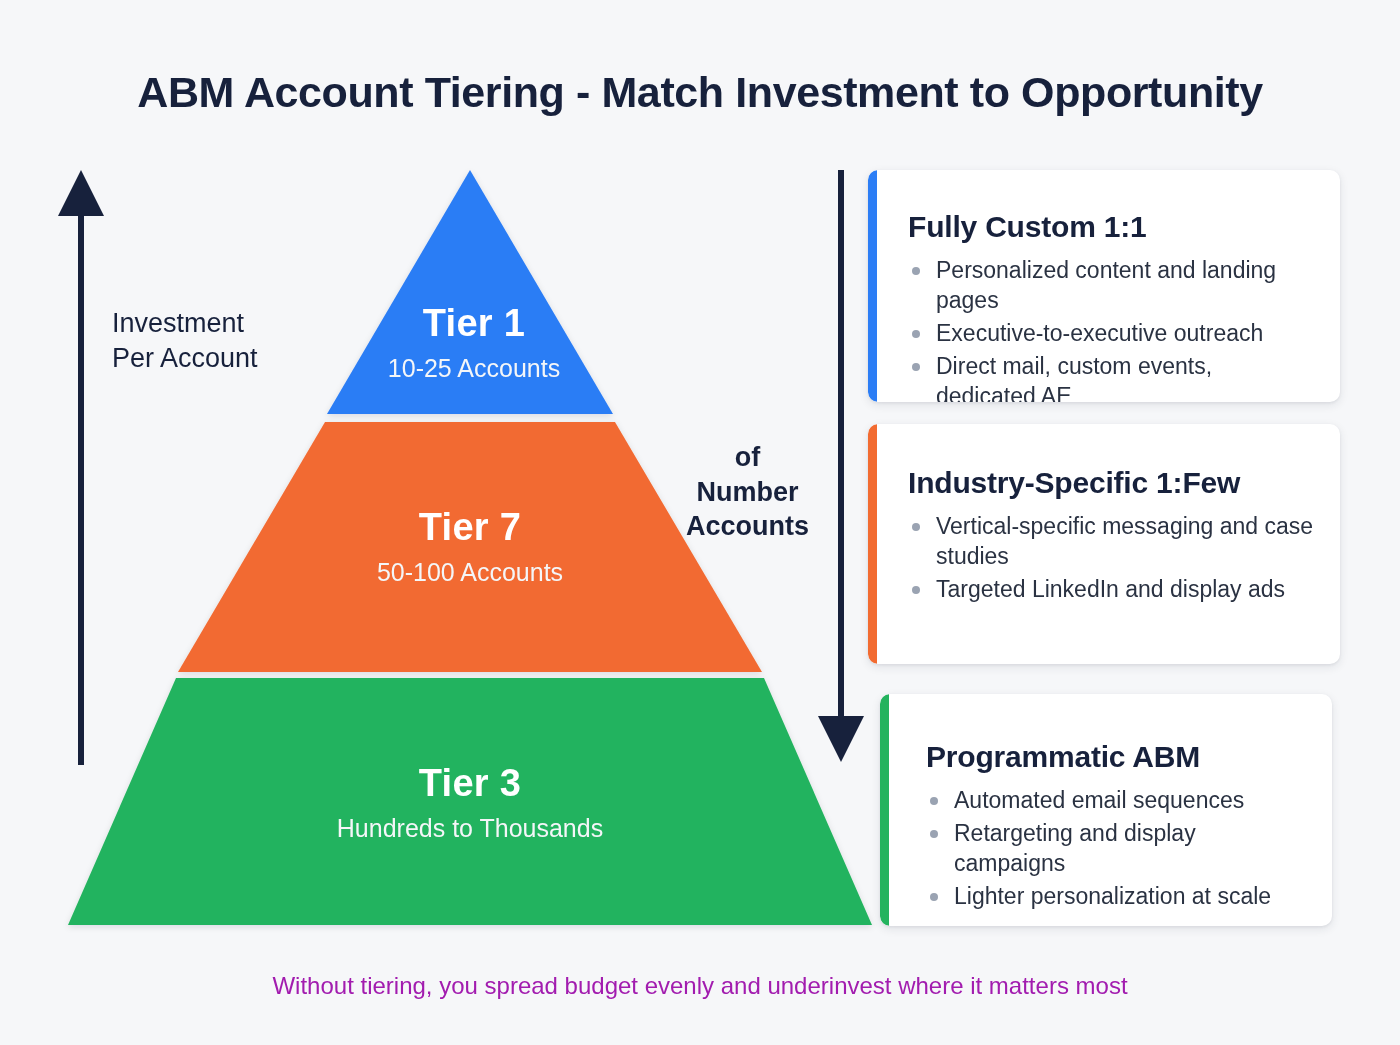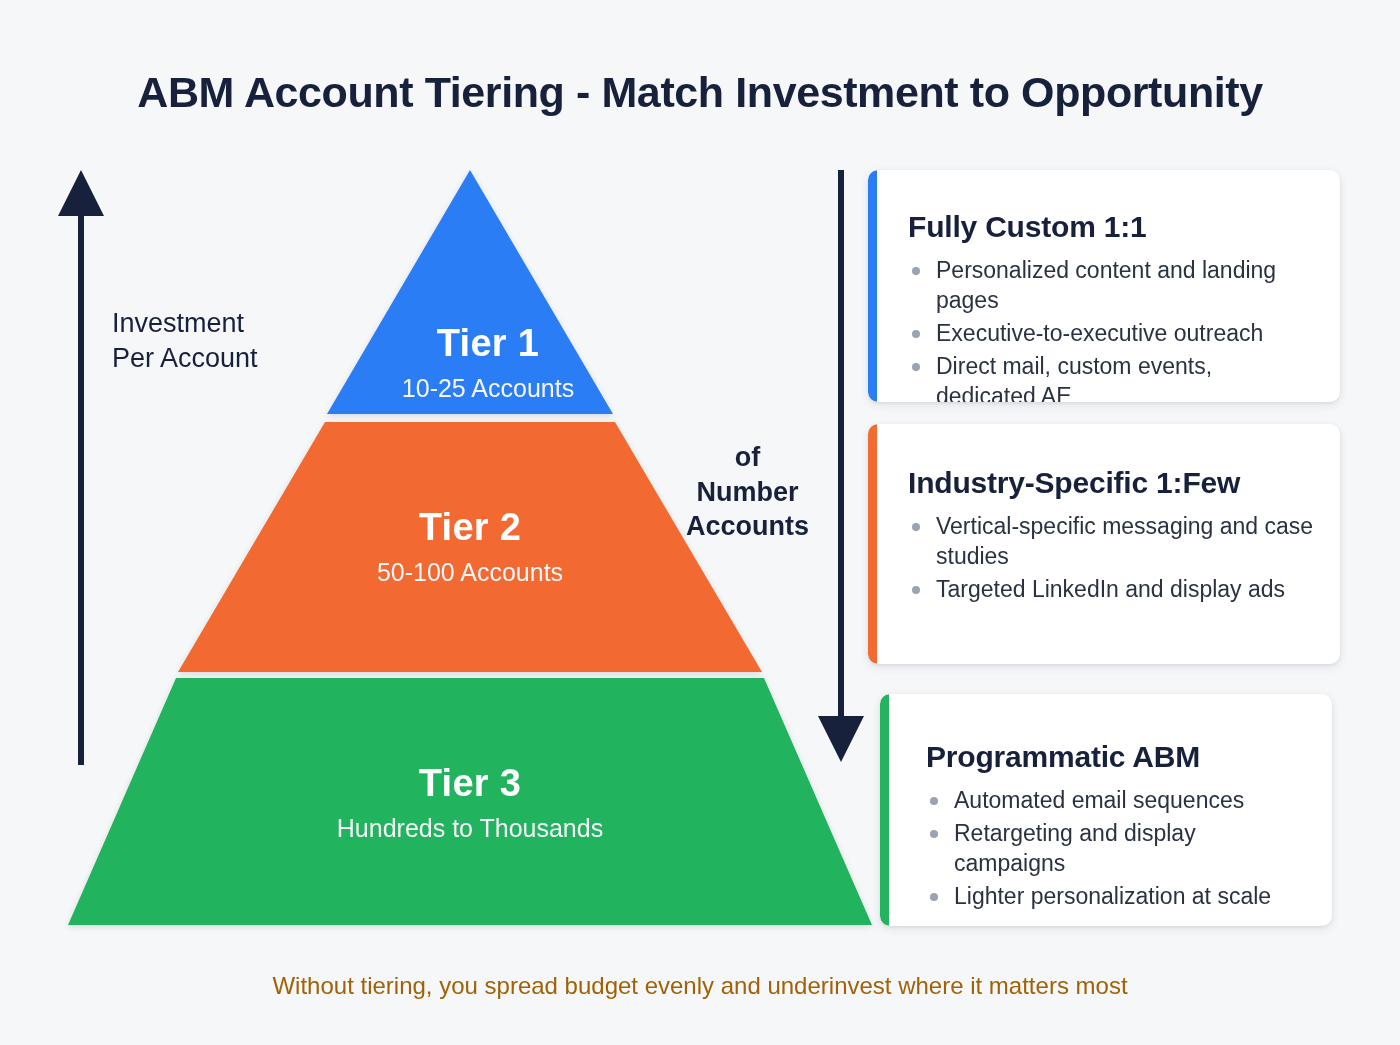--- a/index.html
+++ b/index.html
@@ -54,21 +54,21 @@
     font-weight: bold;
     letter-spacing: 0.3px;
   }
   .tier-sub {
     font-size: 25px;
     font-weight: normal;
     margin-top: 14px;
     color: #f4f6f8;
   }
 
-  #tier1-labels { left: 288px; top: 304px; width: 400px; margin-top: 20px; }
+  #tier1-labels { left: 274px; top: 304px; width: 400px; }
   #tier2-labels { left: 270px; top: 508px; width: 400px; }
   #tier3-labels { left: 270px; top: 764px; width: 400px; }
 
   
   #investment-axis-label {
     position: absolute;
     left: 112px;
     top: 306px;
     width: 230px;
     font-size: 27px;
@@ -147,21 +147,21 @@
   #card-3 .card-body { padding-top: 46px; padding-left: 46px; }
 
   
   #footer-note {
     position: absolute;
     left: 0;
     top: 972px;
     width: 1400px;
     text-align: center;
     font-size: 24px;
-    color: #a16207;
+    color: #a21caf;
   }
 </style>
 </head>
 <body style="background: rgb(246, 247, 249);">
 
 <div id="canvas">
 
   <div id="page-title" style="color: rgb(23, 33, 60);">ABM Account Tiering - Match Investment to Opportunity</div>
 
   <svg id="pyramid-svg" viewBox="0 0 1400 1045" xmlns="http://www.w3.org/2000/svg">
@@ -198,21 +198,21 @@
     <div>Number</div>
     <div>Accounts</div>
   </div>
 
   <div id="tier1-labels" class="tier-label-group">
     <div class="tier-title">Tier 1</div>
     <div class="tier-sub">10-25 Accounts</div>
   </div>
 
   <div id="tier2-labels" class="tier-label-group">
-    <div class="tier-title">Tier 2</div>
+    <div class="tier-title">Tier 7</div>
     <div class="tier-sub">50-100 Accounts</div>
   </div>
 
   <div id="tier3-labels" class="tier-label-group">
     <div class="tier-title">Tier 3</div>
     <div class="tier-sub">Hundreds to Thousands</div>
   </div>
 
   <div id="card-1" class="card">
     <div class="card-accent" style="background:#2b7df5"></div>

